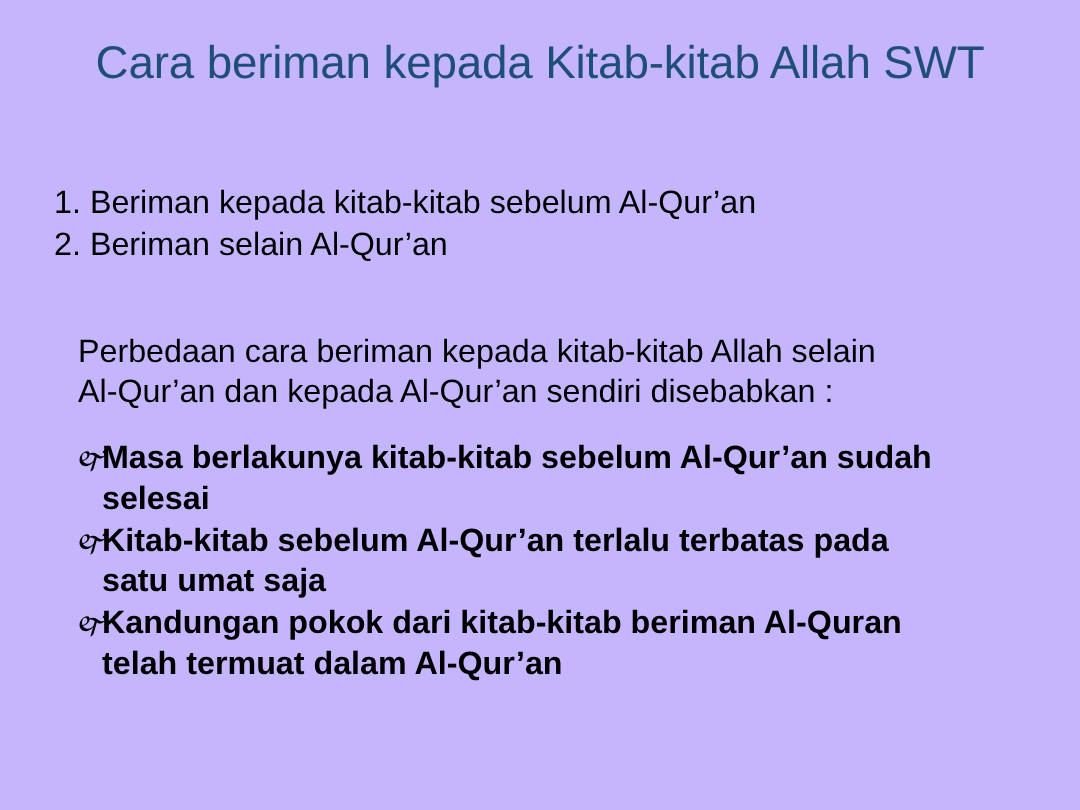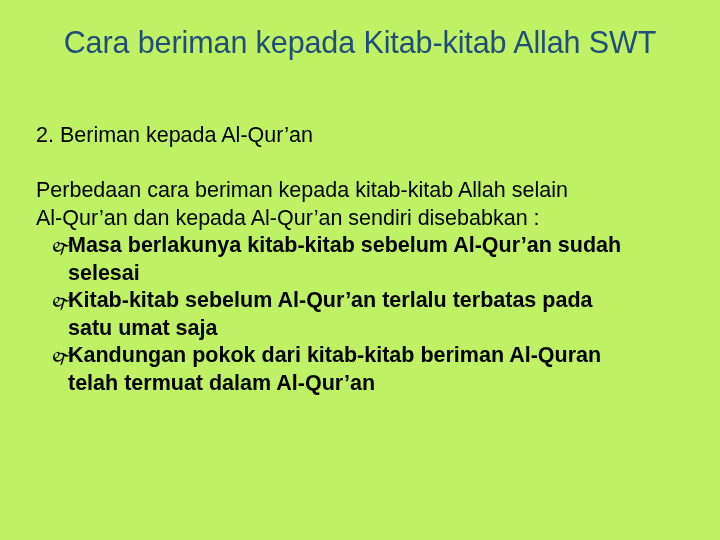--- a/index.html
+++ b/index.html
@@ -10,21 +10,21 @@
     width: 720px;
     height: 540px;
     background: #FFFFFF;
     font-family: "Liberation Sans", sans-serif;
     overflow: hidden;
   }
   .slide {
     position: relative;
     width: 720px;
     height: 540px;
-    background: #bef264;
+    background: #c4b5fd;
     box-sizing: border-box;
     padding-left: 24px;
   }
 
   
   .slide-title {
     position: absolute;
     left: 18px;
     top: 24px;
     width: 684px;
@@ -62,21 +62,21 @@
   }
   .num-marker {
     display: inline;
   }
 
   .spacer-line {
     height: 27.5px;
   }
 
   .intro-paragraph {
-    margin: 0;
+    margin: 16px;
     padding: 0;
     width: 640px;
     white-space: pre-line;
   }
 
   .bullet-list {
     margin: 0;
     padding: 0;
     list-style: none;
   }
@@ -105,21 +105,22 @@
 </head>
 <body>
 
 <div class="slide">
 
   <div class="slide-title">Cara beriman kepada Kitab-kitab Allah SWT</div>
 
   <div class="slide-body">
 
     <ol class="numbered-list">
-      <li class="numbered-item"><span class="num-marker">2.</span>&nbsp;<span>Beriman kepada Al-Qur’an</span></li>
+      <li class="numbered-item"><span class="num-marker">1.</span>&nbsp;<span>Beriman kepada kitab-kitab sebelum Al-Qur’an</span></li>
+      <li class="numbered-item"><span class="num-marker">2.</span>&nbsp;<span>Beriman selain Al-Qur’an</span></li>
     </ol>
 
     <div class="spacer-line"></div>
 
     <p class="intro-paragraph">Perbedaan cara beriman kepada kitab-kitab Allah selain
 Al-Qur’an dan kepada Al-Qur’an sendiri disebabkan :</p>
 
     <ul class="bullet-list">
       <li class="bullet-item">
         <span class="bullet-marker">🙰</span>

